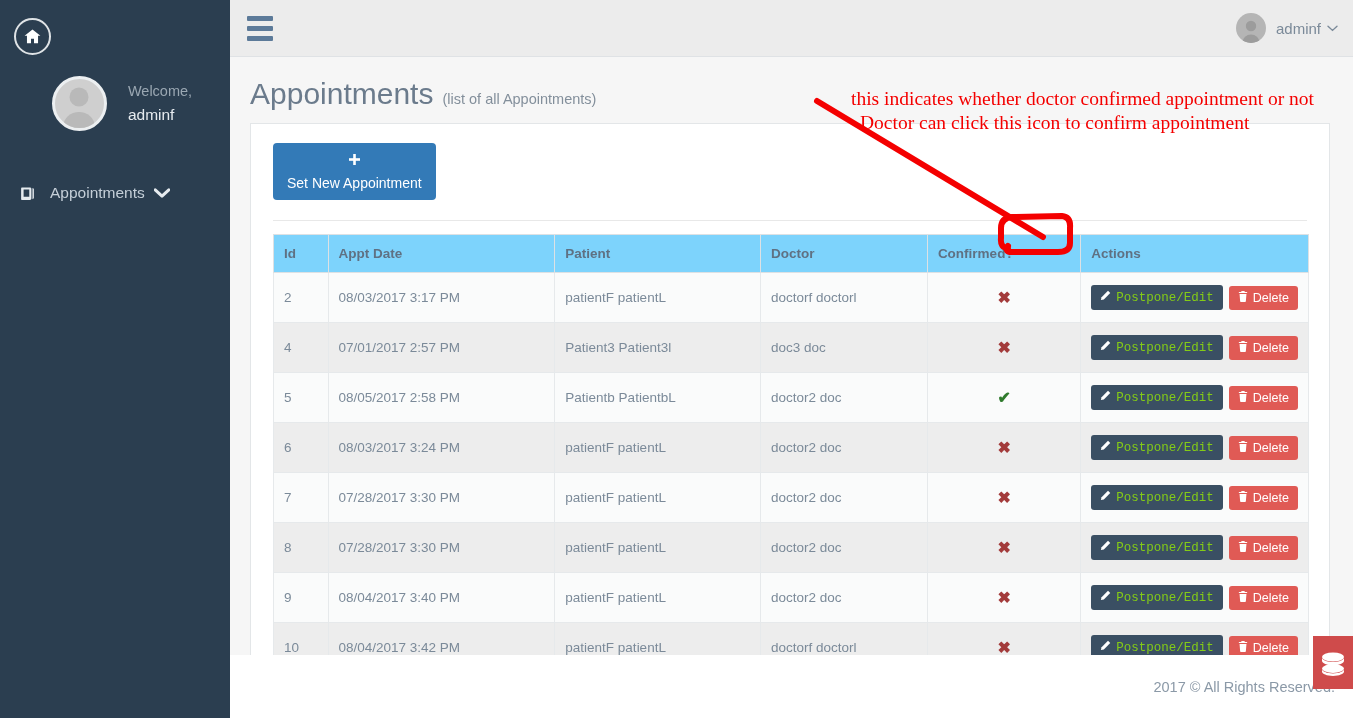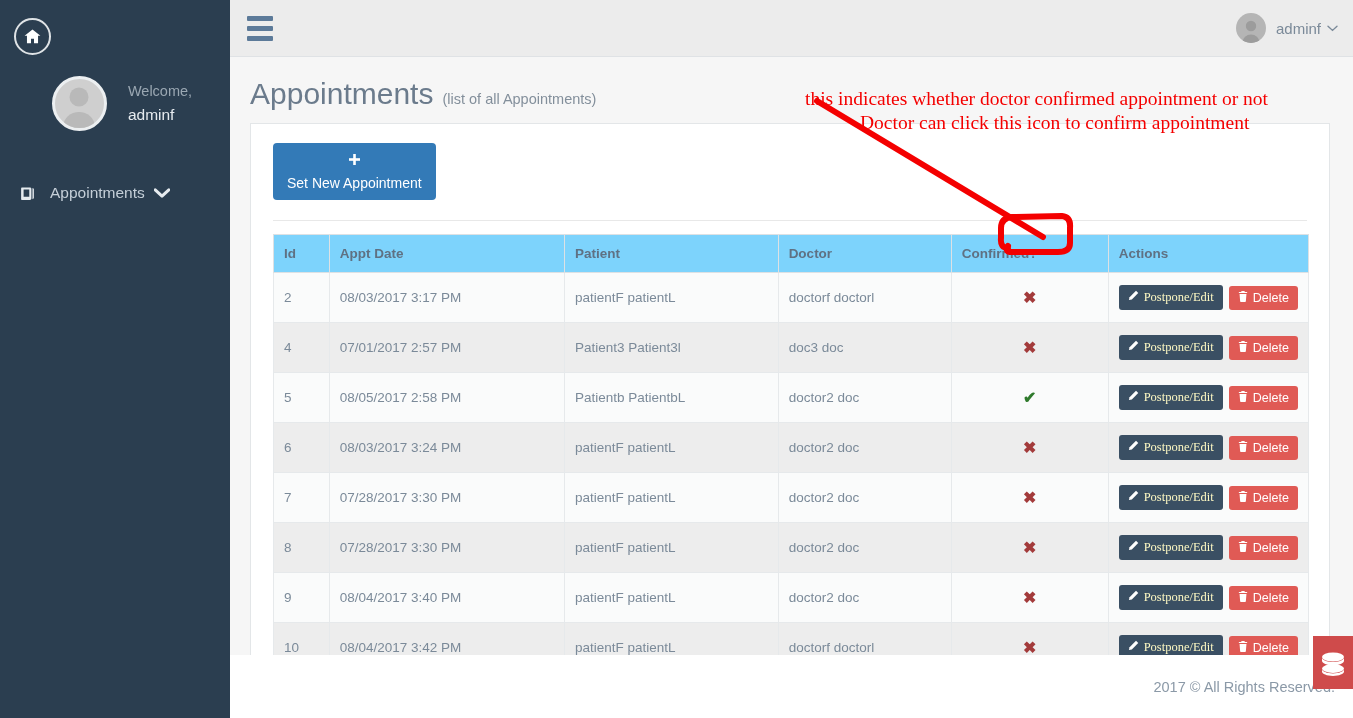--- a/index.html
+++ b/index.html
@@ -162,23 +162,23 @@
   th.h-doctor { width: 175px; }
   th.h-conf { width: 158px; }
   th.h-actions { width: 193px; }
 
   .mark-x { color: #a33b3b; font-size: 16px; font-weight: bold; line-height: 1; }
   .mark-check { color: #2f7a2c; font-size: 16px; font-weight: bold; line-height: 1; }
 
   .act-wrap { display: flex; gap: 6px; align-items: center; }
   .btn-edit {
     display: inline-flex; align-items: center; gap: 5px;
-    background: #3a4f63; color: #fef9c3; border: none; border-radius: 3px;
+    background: #3a4f63; color: #84cc16; border: none; border-radius: 3px;
     padding: 5px 9px; font-size: 12.5px; cursor: pointer;
-    font-family: Liberation Serif, serif; white-space: nowrap;
+    font-family: Liberation Mono, monospace; white-space: nowrap;
   }
   .btn-del {
     display: inline-flex; align-items: center; gap: 5px;
     background: #e05a55; color: #fff; border: none; border-radius: 3px;
     padding: 5px 9px; font-size: 12.5px; cursor: pointer;
     font-family: "Liberation Sans", sans-serif; white-space: nowrap;
   }
 
   
   .footer {
@@ -204,21 +204,21 @@
     width: 1353px; height: 718px;
     pointer-events: none;
   }
   .annot-text {
     position: absolute;
     color: #f40000;
     font-family: "Liberation Serif", serif;
     font-size: 19.5px;
     white-space: nowrap;
   }
-  .annot-l1 { left: 805px; top: 88px; }
+  .annot-l1 { left: 851px; top: 88px; }
   .annot-l2 { left: 860px; top: 112px; }
 </style>
 </head>
 <body>
 
 <div id="app">
 
   <div class="sidebar">
     <div class="brand">
       <div class="brand-circle">

